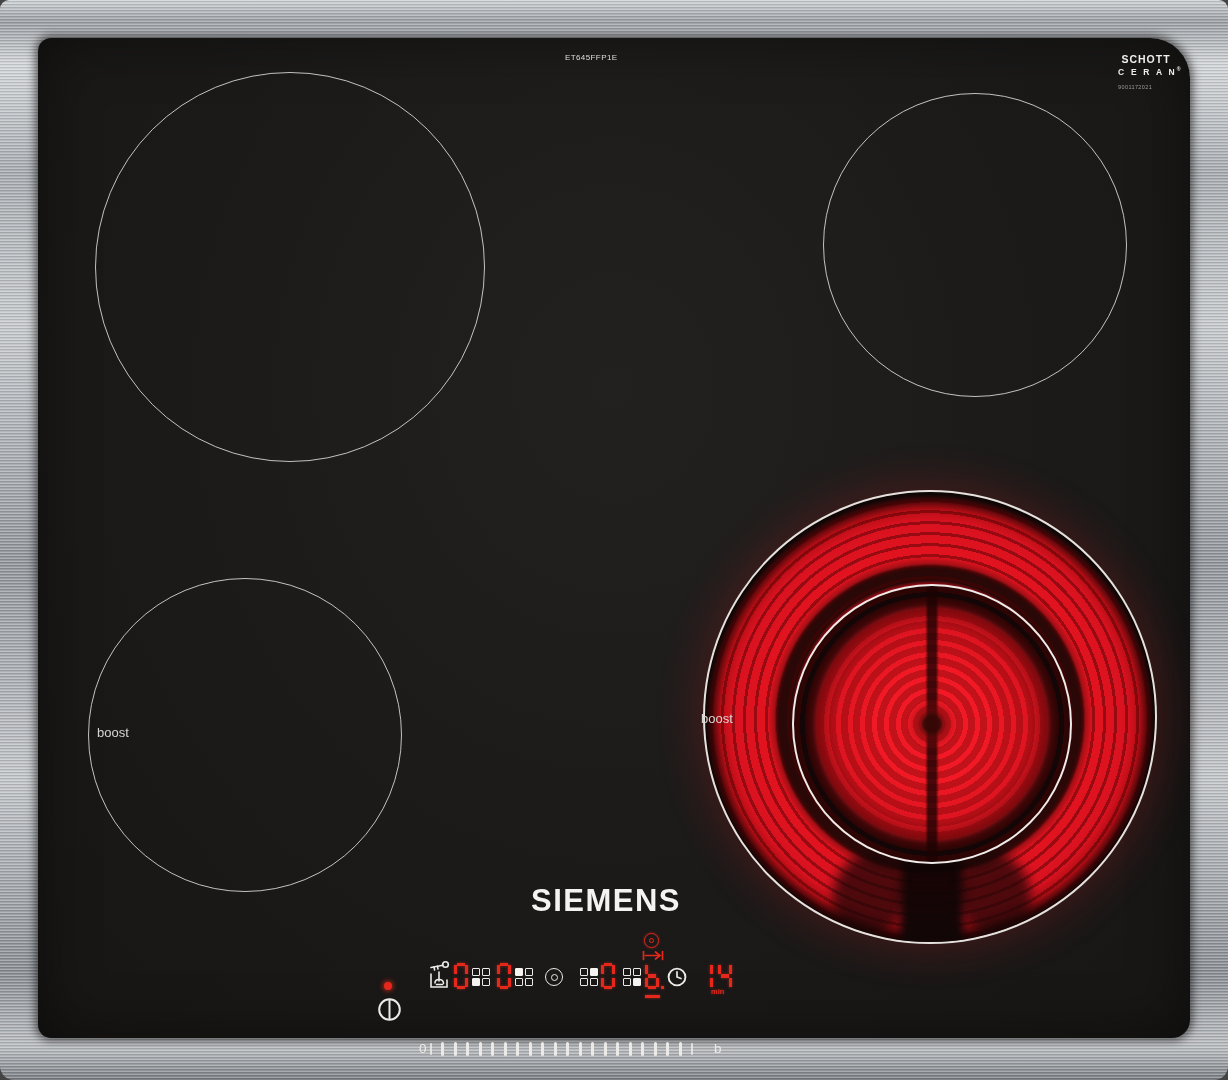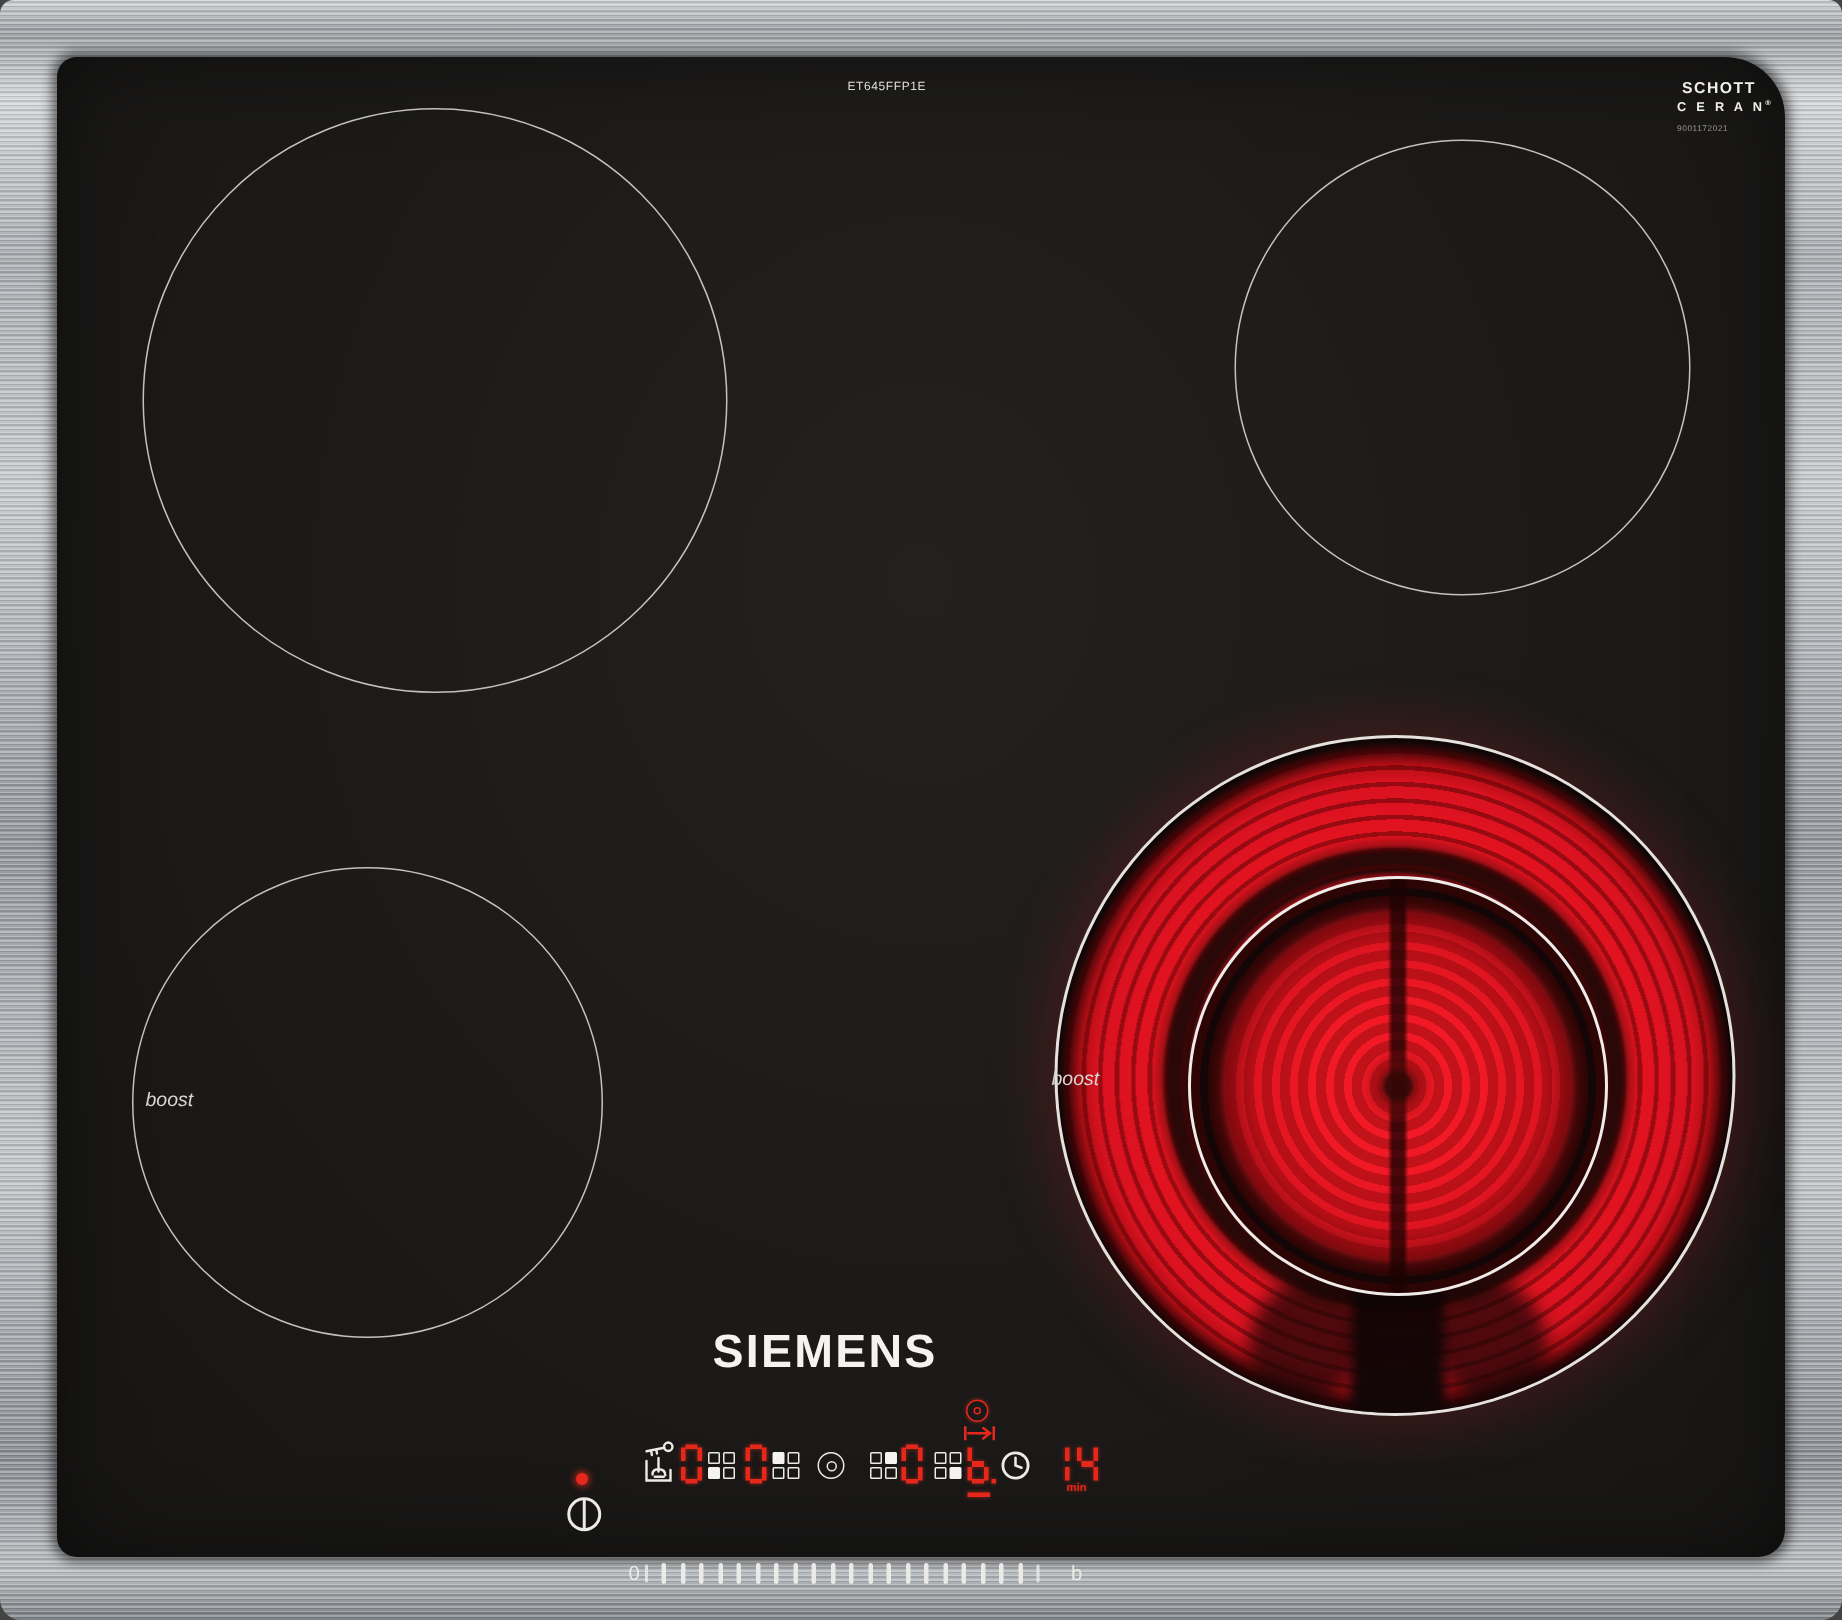--- a/index.html
+++ b/index.html
@@ -29,21 +29,21 @@
   .schott .l2{font-size:8.5px;font-weight:bold;letter-spacing:2.2px;margin-top:1px;white-space:nowrap;}
   .schott .reg{font-size:5px;vertical-align:super;letter-spacing:0;}
   .schott .serial{font-size:5.5px;color:#9d9c9a;margin-top:7px;letter-spacing:.4px;text-align:left;}
 
   
   .burner{position:absolute;border:1.6px solid rgba(233,231,227,.82);border-radius:50%;}
   .b-bl{left:57px;  top:34px;  width:390px;height:390px;}
   .b-br{left:785px; top:55px;  width:304px;height:304px;}
   .b-fl{left:50px;  top:540px; width:314px;height:314px;}
 
-  .boost{position:absolute;color:#d8d6d2;font-size:13px;z-index:6;font-style:italic;}
+  .boost{position:absolute;color:#d8d6d2;font-size:13px;z-index:6;}
   .boost.left{left:59px;top:687px;}
   .boost.right{left:663px;top:673px;}
 
   
   .glow{position:absolute;left:665px;top:452px;width:454px;height:454px;border-radius:50%;
     border:2px solid rgba(246,244,240,.92);overflow:hidden;
     box-shadow:0 0 40px 8px rgba(215,25,28,.20), inset 0 0 14px 4px rgba(0,0,0,.8);
     background:
       repeating-radial-gradient(circle at 50% 50.5%, rgba(70,0,0,0) 0 8px, rgba(75,2,2,.48) 8px 11px),
       radial-gradient(circle at 50% 50.5%,
@@ -61,21 +61,21 @@
   }
   .glow-stem{position:absolute;left:195px;top:330px;width:64px;height:124px;
     background:linear-gradient(180deg, rgba(18,6,6,.25), rgba(14,4,4,.95) 35%, #120707);
     filter:blur(4px);}
   .glow-blob{position:absolute;width:74px;height:86px;border-radius:50%;
     background:rgba(24,6,6,.72);filter:blur(6px);}
   .blob-l{left:128px;top:360px;transform:rotate(18deg);}
   .blob-r{left:252px;top:360px;transform:rotate(-18deg);}
 
   
-  .siemens{position:absolute;left:437px;top:845px;width:206px;text-align:left;
+  .siemens{position:absolute;left:437px;top:845px;width:206px;text-align:right;
     color:#f4f3f1;font-size:31px;font-weight:bold;letter-spacing:1.5px;}
 
   
   .cp{position:absolute;left:0;top:0;width:100%;height:100%;}
   .abs{position:absolute;}
   .led{left:346px;top:944px;width:8px;height:8px;border-radius:50%;
     background:#e5281b;box-shadow:0 0 5px 1px rgba(255,45,25,.7);}
 
   
   .sseg{position:relative;width:14px;height:26px;display:inline-block;}

